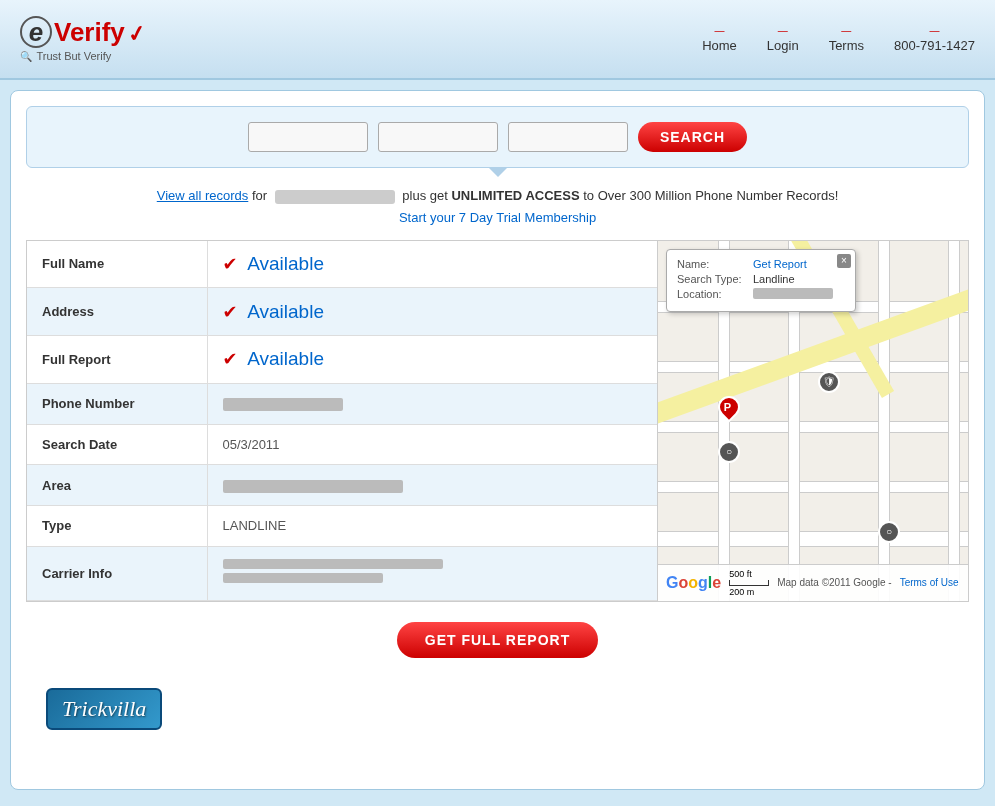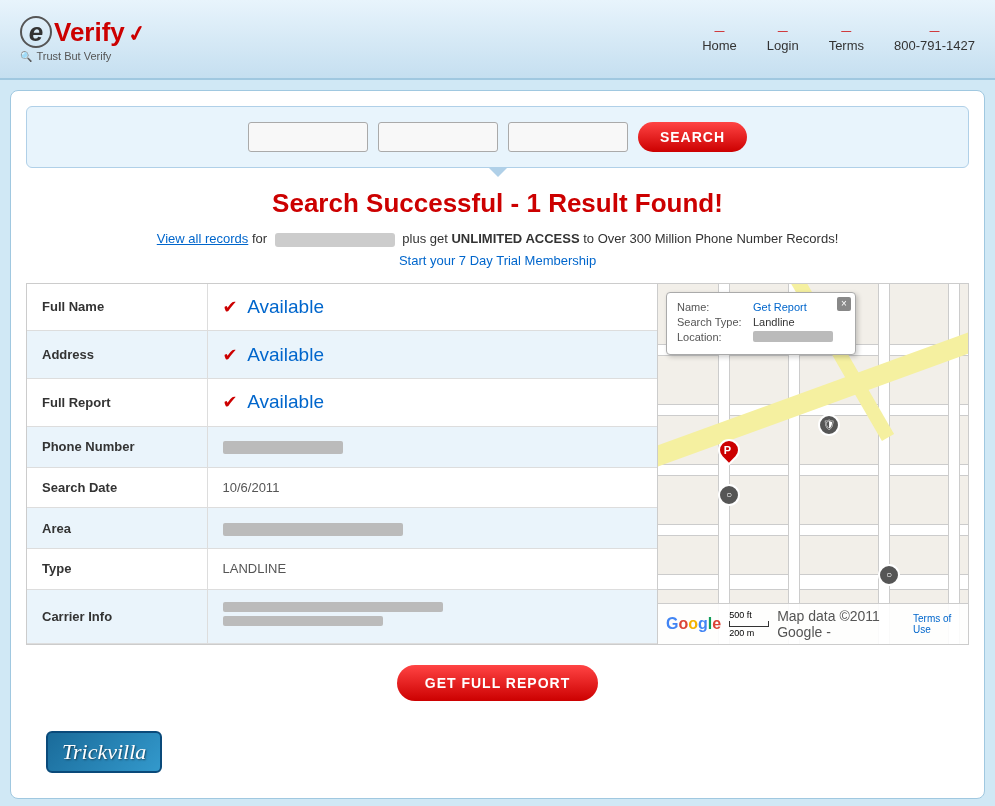--- a/index.html
+++ b/index.html
@@ -422,21 +422,21 @@
       gap: 1px;
       font-size: 9px;
     }
     .scale-line {
       height: 6px;
       width: 40px;
       border: 1px solid #333;
       border-top: none;
     }
     .map-data-text {
-      font-size: 14px;
+      font-size: 10px;
       color: #555;
     }
     .terms-link {
       color: #0066cc;
       font-size: 10px;
     }
 
     
     .btn-area {
       text-align: center;
@@ -499,21 +499,20 @@
 
 <div class="main-container">
 
   <div class="search-bar-area">
     <input class="search-input" type="text" placeholder="" style="">
     <input class="search-input" type="text" placeholder="" style="">
     <input class="search-input" type="text" placeholder="" style="">
     <button class="search-btn">SEARCH</button>
   </div>
 
-  <div class="result-heading">Search Successful - 1 Result Found!</div>
 
   <div class="result-sub">
     <a>View all records</a>
     <span> for </span>
     <span class="blurred-name">&nbsp;&nbsp;&nbsp;&nbsp;&nbsp;&nbsp;&nbsp;&nbsp;&nbsp;&nbsp;&nbsp;&nbsp;</span>
     <span> plus get </span>
     <strong>UNLIMITED ACCESS</strong>
     <span> to Over 300 Million Phone Number Records!</span>
   </div>
   <div class="trial-text">Start your 7 Day Trial Membership</div>
@@ -549,21 +548,21 @@
 
         <tr>
           <td>Phone Number</td>
           <td>
             <span class="blurred-value">&nbsp;</span>
           </td>
         </tr>
 
         <tr>
           <td>Search Date</td>
-          <td>10/6/2011</td>
+          <td>05/3/2011</td>
         </tr>
 
         <tr>
           <td>Area</td>
           <td>
             <span class="blurred-value-wide">&nbsp;</span>
           </td>
         </tr>
 
         <tr>

